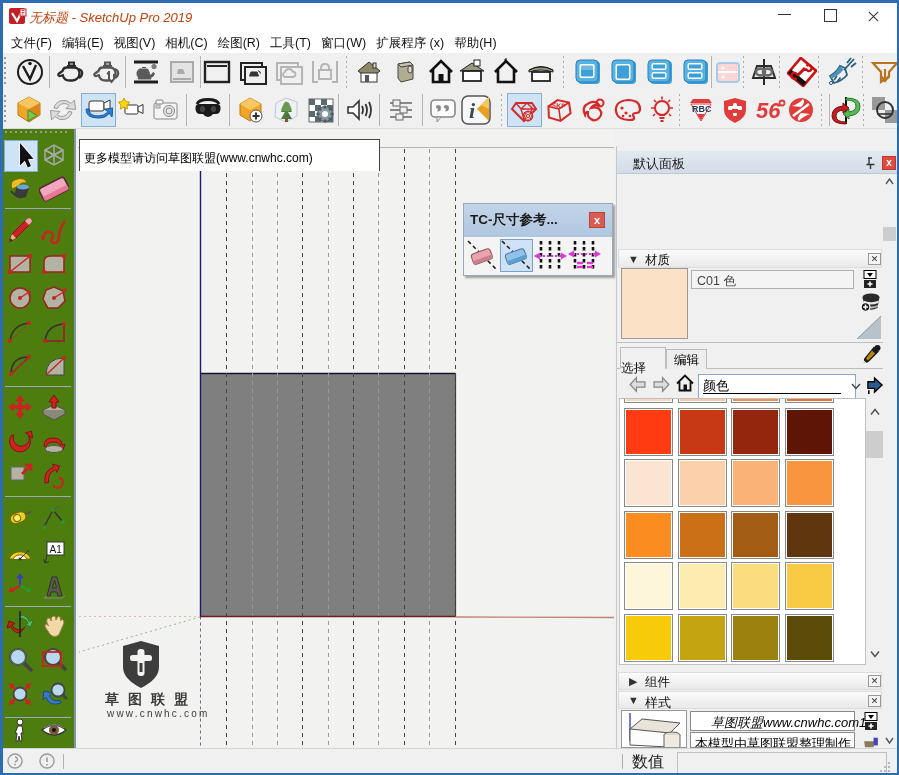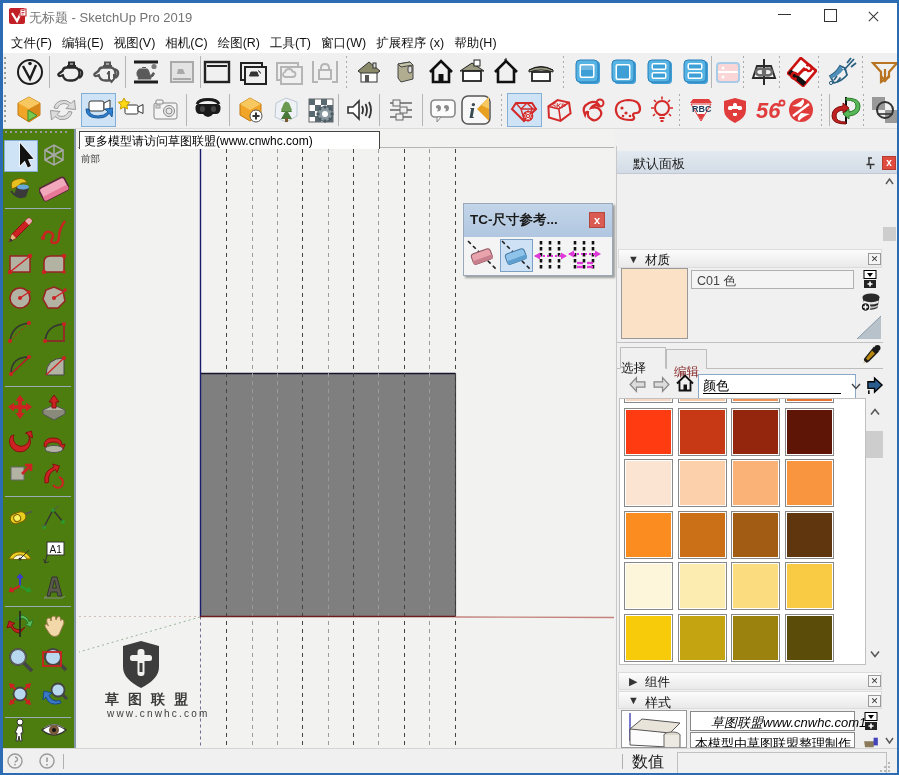--- a/index.html
+++ b/index.html
@@ -12,21 +12,21 @@
 <body>
 <div id="win">
 
   <div class="abs" style="left:0;top:0;width:897px;height:30px;background:#ffffff;"></div>
   <svg class="abs" style="left:8px;top:7px" width="18" height="17" viewBox="0 0 18 17">
     <rect x="0" y="0" width="16" height="16" rx="2" fill="#c22026"></rect>
     <path d="M3 5 L8 13 L13 3" stroke="#fff" stroke-width="2.2" fill="none"></path>
     <rect x="11" y="1" width="6" height="7" fill="#fff" stroke="#c22026"></rect>
     <path d="M12.5 2.5 l3 0 M12.5 4.5 l3 0 M12.5 6 l2 0" stroke="#c22026" stroke-width="0.8"></path>
   </svg>
-  <div class="abs" style="left:28px;top:8px;font-size:13px;color:#737373;">无标题 - SketchUp Pro 2019</div>
+  <div class="abs" style="left:28px;top:8px;font-size:13px;color:#c2410c;font-style:italic;">无标题 - SketchUp Pro 2019</div>
   <div class="abs" style="left:777px;top:13px;width:13px;height:1px;background:#333;"></div>
   <div class="abs" style="left:823px;top:8px;width:11px;height:11px;border:1px solid #333;"></div>
   <svg class="abs" style="left:867px;top:10px" width="11" height="11" viewBox="0 0 13 13">
       <path d="M1 1 L12 12 M12 1 L1 12" stroke="#333" stroke-width="1.2"></path>
     </svg>
 
   <div class="abs" style="left:0;top:30px;width:897px;height:22px;background:#ffffff;border-bottom:1px solid #e0e0e0;"></div>
   <div class="abs" style="left:10px;top:34px;font-size:12.5px;color:#111;display:flex;gap:10px;white-space:nowrap;">
     <span>文件(F)</span>
       <span>编辑(E)</span>
@@ -597,21 +597,21 @@
         <rect x="18.5" y="8" width="7" height="27" rx="3" fill="#f2f2f1"></rect>
         <rect x="11" y="14" width="22" height="6" rx="2.5" fill="#f2f2f1"></rect>
         <rect x="20.5" y="22" width="3" height="9" fill="#3d3d3d"></rect>
       </g>
     </svg>
     <div class="abs" style="left:27px;top:562px;font-size:14px;font-weight:bold;color:#3d3d3d;letter-spacing:9px;">草图联盟</div>
     <div class="abs" style="left:29px;top:579px;font-size:10px;color:#3d3d3d;letter-spacing:2.2px;">www.cnwhc.com</div>
     <div class="abs" style="left:3px;top:24px;font-size:9.5px;color:#333;">前部</div>
 
     <div class="abs" style="left:0;top:18px;width:536px;height:1px;background:#b5b5b5;"></div>
-    <div class="abs" style="left:1px;top:2px;width:301px;height:18px;background:#fff;border:1px solid #444;border-bottom:none;font-size:12px;color:#000;padding:1px 0 0 4px;box-sizing:border-box;white-space:nowrap;">更多模型请访问草图联盟(www.cnwhc.com)</div>
+    <div class="abs" style="left:1px;top:10px;width:301px;height:32px;background:#fff;border:1px solid #444;border-bottom:none;font-size:12px;color:#000;padding:10px 0 0 4px;box-sizing:border-box;white-space:nowrap;">更多模型请访问草图联盟(www.cnwhc.com)</div>
 
     <div class="abs" style="left:385px;top:74px;width:150px;height:73px;background:#e8e8e8;border:1px solid #9aa8b8;box-shadow:2px 2px 2px rgba(0,0,0,0.35);box-sizing:border-box;">
       <div class="abs" style="left:0;top:0;width:148px;height:45px;background:linear-gradient(#c3d5e9,#a9c0dc);">
         <div class="abs" style="left:6px;top:7px;font-size:13.5px;font-weight:bold;color:#1a1a1a;">TC-尺寸参考...</div>
         <div class="abs" style="left:125px;top:8px;width:16px;height:16px;background:#d95b52;border:1px solid #b04840;color:#fff;font-size:11px;font-weight:bold;text-align:center;line-height:15px;box-sizing:border-box;">x</div>
       </div>
       <div class="abs" style="left:0;top:33px;width:148px;height:38px;background:#f4f4f4;">
         <svg class="abs" style="left:2px;top:2px" width="33" height="33" viewBox="0 0 33 33">
           <line x1="2" y1="2" x2="31" y2="31" stroke="#222" stroke-width="1.6" stroke-dasharray="4 3"></line>
           <g transform="rotate(-20 16 18)">
@@ -700,21 +700,21 @@
       <path d="M5.5 12.6 v4.8 M3.1 15 h4.8" stroke="#fff" stroke-width="1.5"></path>
     </svg>
 
     <svg class="abs" style="left:240px;top:170px" width="24" height="23" viewBox="0 0 24 23">
         <path d="M0 23 L24 0 L24 23 Z" fill="#b7c2ca"></path>
         <path d="M0 23 L24 0" stroke="#8899a6" stroke-width="1"></path>
       </svg>
 
     <div class="abs" style="left:0px;top:196px;width:266px;height:1px;background:#c0c0c0;"></div>
     <div class="abs" style="left:0px;top:222px;width:266px;height:1px;background:#bdbdbd;"></div>
-    <div class="abs" style="left:49px;top:203px;width:41px;height:20px;background:#ededed;border:1px solid #bdbdbd;border-bottom:none;box-sizing:border-box;font-size:12.5px;color:#7f1d1d;text-align:center;padding-top:14px;">编辑</div>
+    <div class="abs" style="left:49px;top:203px;width:41px;height:20px;background:#ededed;border:1px solid #bdbdbd;border-bottom:none;box-sizing:border-box;font-size:12.5px;color:#000000;text-align:center;padding-top:2px;">编辑</div>
     <div class="abs" style="left:3px;top:201px;width:46px;height:22px;background:#f0f0f0;border:1px solid #bdbdbd;border-bottom:1px solid #f0f0f0;box-sizing:border-box;font-size:12.5px;color:#111;text-align:left;padding-top:12px;">选择</div>
 
     <svg class="abs" style="left:245px;top:198px" width="19" height="21" viewBox="0 0 19 20">
       <circle cx="15.5" cy="3.5" r="3" fill="#1a1a1a"></circle>
       <path d="M12 2 L17 7 L7 17 Q5 19 3.5 17.5 L2.5 16.5 Q1 15 3 13 Z" fill="#1a1a1a"></path>
       <path d="M10 6 L13 9 L6 16 L4 14 Z" fill="#b8860b"></path>
       <path d="M2.5 16.5 L1 19 L3.5 17.5 Z" fill="#caa96a"></path>
     </svg>
 
     <svg class="abs" style="left:11px;top:229px" width="19" height="19" viewBox="0 0 18 17">

